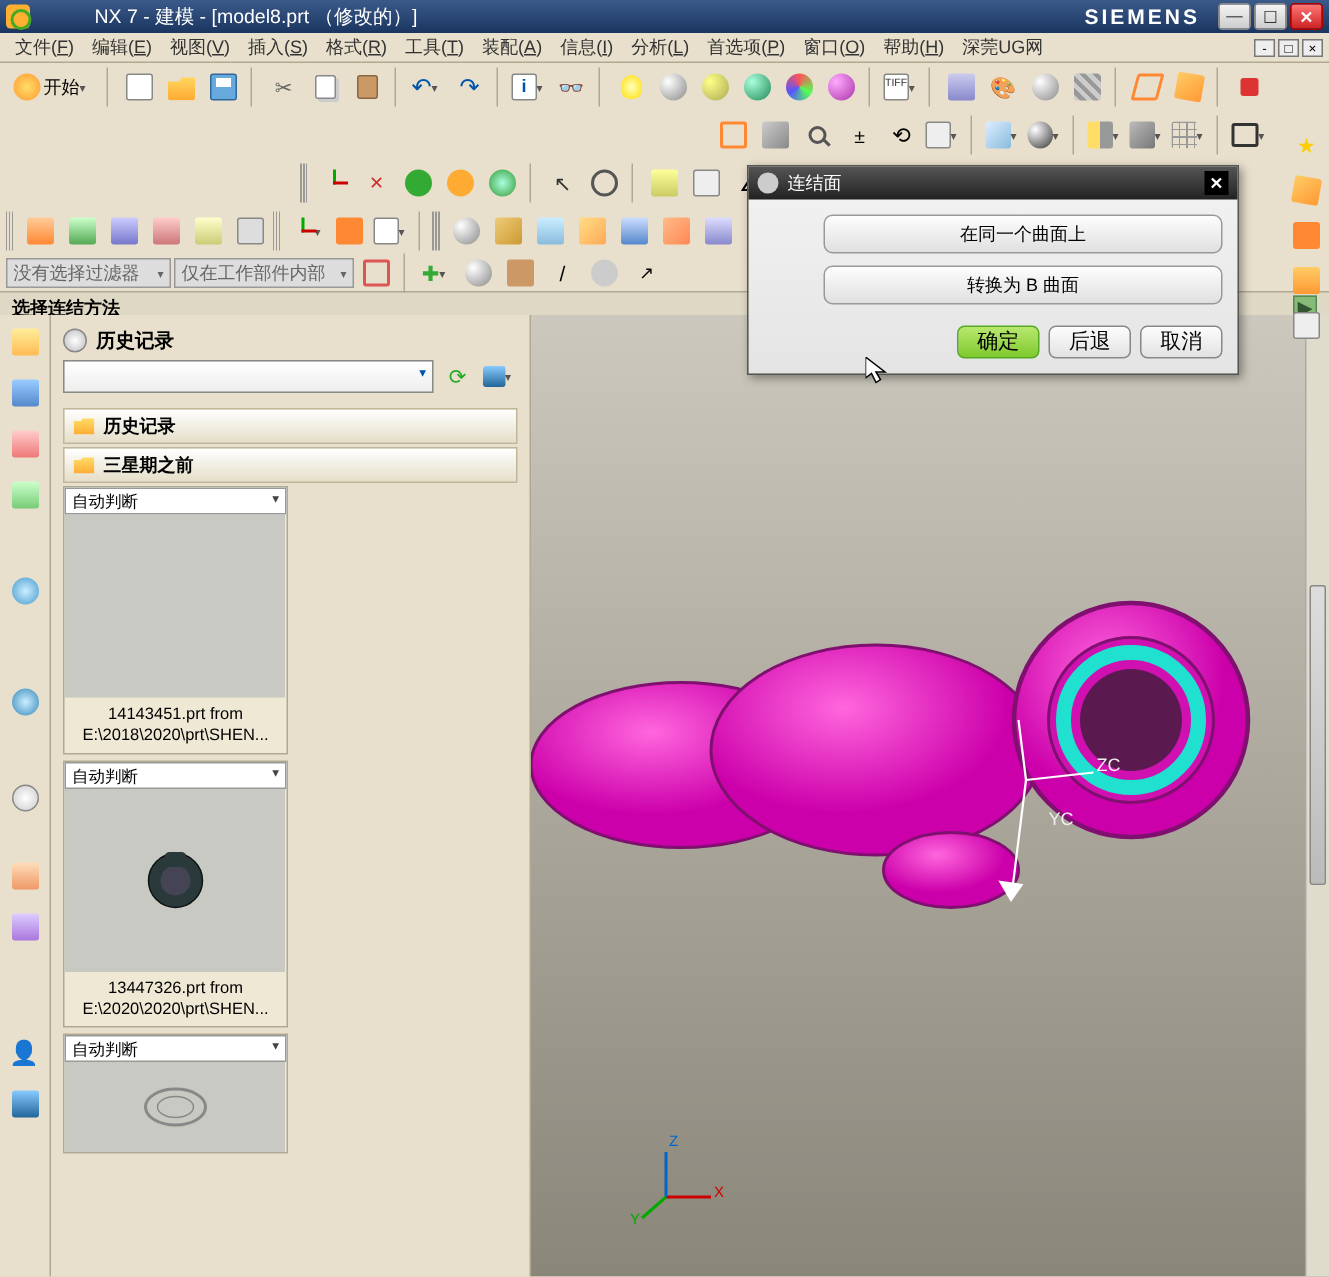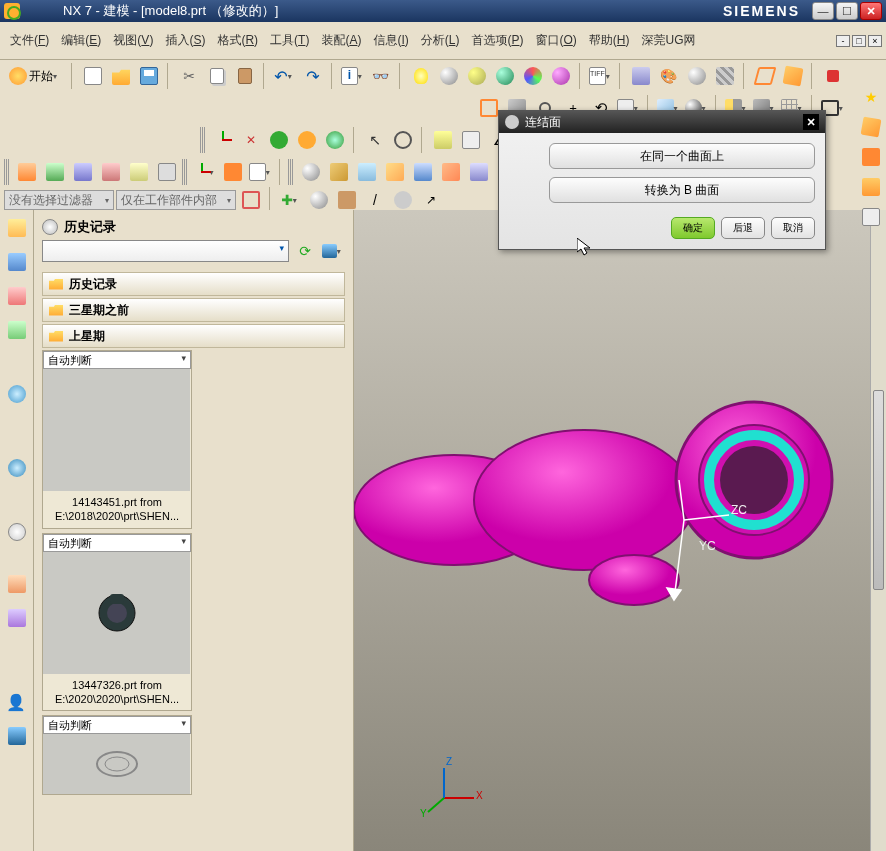--- a/index.html
+++ b/index.html
@@ -9,21 +9,21 @@
 .titlebar { height:22px; background:linear-gradient(#3b5a8a,#1a3560); color:#fff; display:flex; align-items:center; padding:0 4px; }
 .titlebar .logo { width:16px; height:16px; background:#ffb030; border-radius:3px; margin-right:4px; display:inline-block; position:relative; }
 .titlebar .logo::after{content:"";position:absolute;left:3px;top:3px;width:10px;height:10px;border:2px solid #4a2;border-radius:50%;}
 .titlebar .title { flex:1; font-size:13px;margin-left:39px; }
 .titlebar .brand { font-weight:bold; letter-spacing:2px; margin-right:12px; font-size:14px;}
 .winbtns { display:flex; gap:2px; }
 .winbtn { width:22px; height:18px; border:1px solid #888; background:linear-gradient(#f5f5f5,#ccc); border-radius:3px; display:flex; align-items:center; justify-content:center; font-size:11px; color:#333;}
 .winbtn.close { background:linear-gradient(#f77,#c22); color:#fff; font-weight:bold; border-color:#a00;}
 
 
-.menubar { height:38px; background:#e8e0cc; border-bottom:1px solid #b0a88f; display:flex; align-items:center; padding:0 4px;text-align:right; }
+.menubar { height:20px; background:#e8e0cc; border-bottom:1px solid #b0a88f; display:flex; align-items:center; padding:0 4px;text-align:right; }
 .menubar .mitem { padding:0 6px; color:#333; }
 .menubar .mitem .hot { text-decoration:underline; }
 .menubar .spacer { flex:1; }
 .mwin { display:flex; gap:2px; margin-left:6px; }
 .mwin .mw { width:14px; height:12px; border:1px solid #777; background:#eee; font-size:9px; display:flex;align-items:center;justify-content:center;}
 
 
 .tbarea { background:#e8e0cc; }
 .tbrow { height:32px; display:flex; align-items:center; padding:0 4px; gap:2px; }
 .tb { width:26px; height:26px; border:1px solid transparent; display:flex; align-items:center; justify-content:center; position:relative; }
@@ -97,21 +97,21 @@
 .triad .axis{position:absolute;font-size:10px;}
 
 
 .dialog { position:absolute; left:498px; top:110px; width:328px; background:linear-gradient(#f3f3f3,#e4e4e4); border:1px solid #555; box-shadow:2px 2px 6px rgba(0,0,0,.4);}
 .dlg-title{height:22px;background:linear-gradient(#555,#222);color:#fff;display:flex;align-items:center;padding:0 6px;font-size:12px;}
 .dlg-title .pin{width:14px;height:14px;background:#ccc;border-radius:50%;margin-right:6px;}
 .dlg-title .x{margin-left:auto;width:16px;height:16px;background:#000;color:#fff;display:flex;align-items:center;justify-content:center;font-size:11px;font-weight:bold;}
 .dlg-body{padding:10px 10px 6px 10px;margin-left:40px;}
 .dlg-btn-wide{width:100%;height:26px;margin-bottom:8px;background:linear-gradient(#fdfdfd,#e0e0e0);border:1px solid #999;border-radius:6px;font-size:12px;}
 .dlg-foot{display:flex;justify-content:flex-end;gap:6px;padding:0 10px 10px;}
-.dlg-btn{width:44px;height:22px;border:1px solid #888;border-radius:5px;background:linear-gradient(#fdfdfd,#e2e2e2);font-size:10px;}
+.dlg-btn{width:55px;height:22px;border:1px solid #888;border-radius:5px;background:linear-gradient(#fdfdfd,#e2e2e2);font-size:14px;}
 .dlg-btn.ok{background:linear-gradient(#b8e86e,#7fc92e);border-color:#5a2;}
 
 
 .rightrail{position:absolute;right:0;top:84px;width:30px;display:flex;flex-direction:column;gap:4px;align-items:center;}
 </style>
 </head>
 <body>
 
 <div class="titlebar">
   <span class="logo"></span>
@@ -485,24 +485,20 @@
     </div>
 
     <div class="folder-row">
         <span class="fld-ic"></span>
         <span>历史记录</span>
       </div>
     <div class="folder-row">
         <span class="fld-ic"></span>
         <span>三星期之前</span>
       </div>
-    <div class="folder-row">
-        <span class="fld-ic"></span>
-        <span>上星期</span>
-      </div>
 
     <div class="thumb-block" style="width:150px;">
       <div class="thead">
           <div class="sel">自动判断</div>
         </div>
       <div class="thumb-img"></div>
       <div class="thumb-cap">14143451.prt from E:\2018\2020\prt\SHEN...</div>
     </div>
 
     <div class="thumb-block" style="width:150px;">

